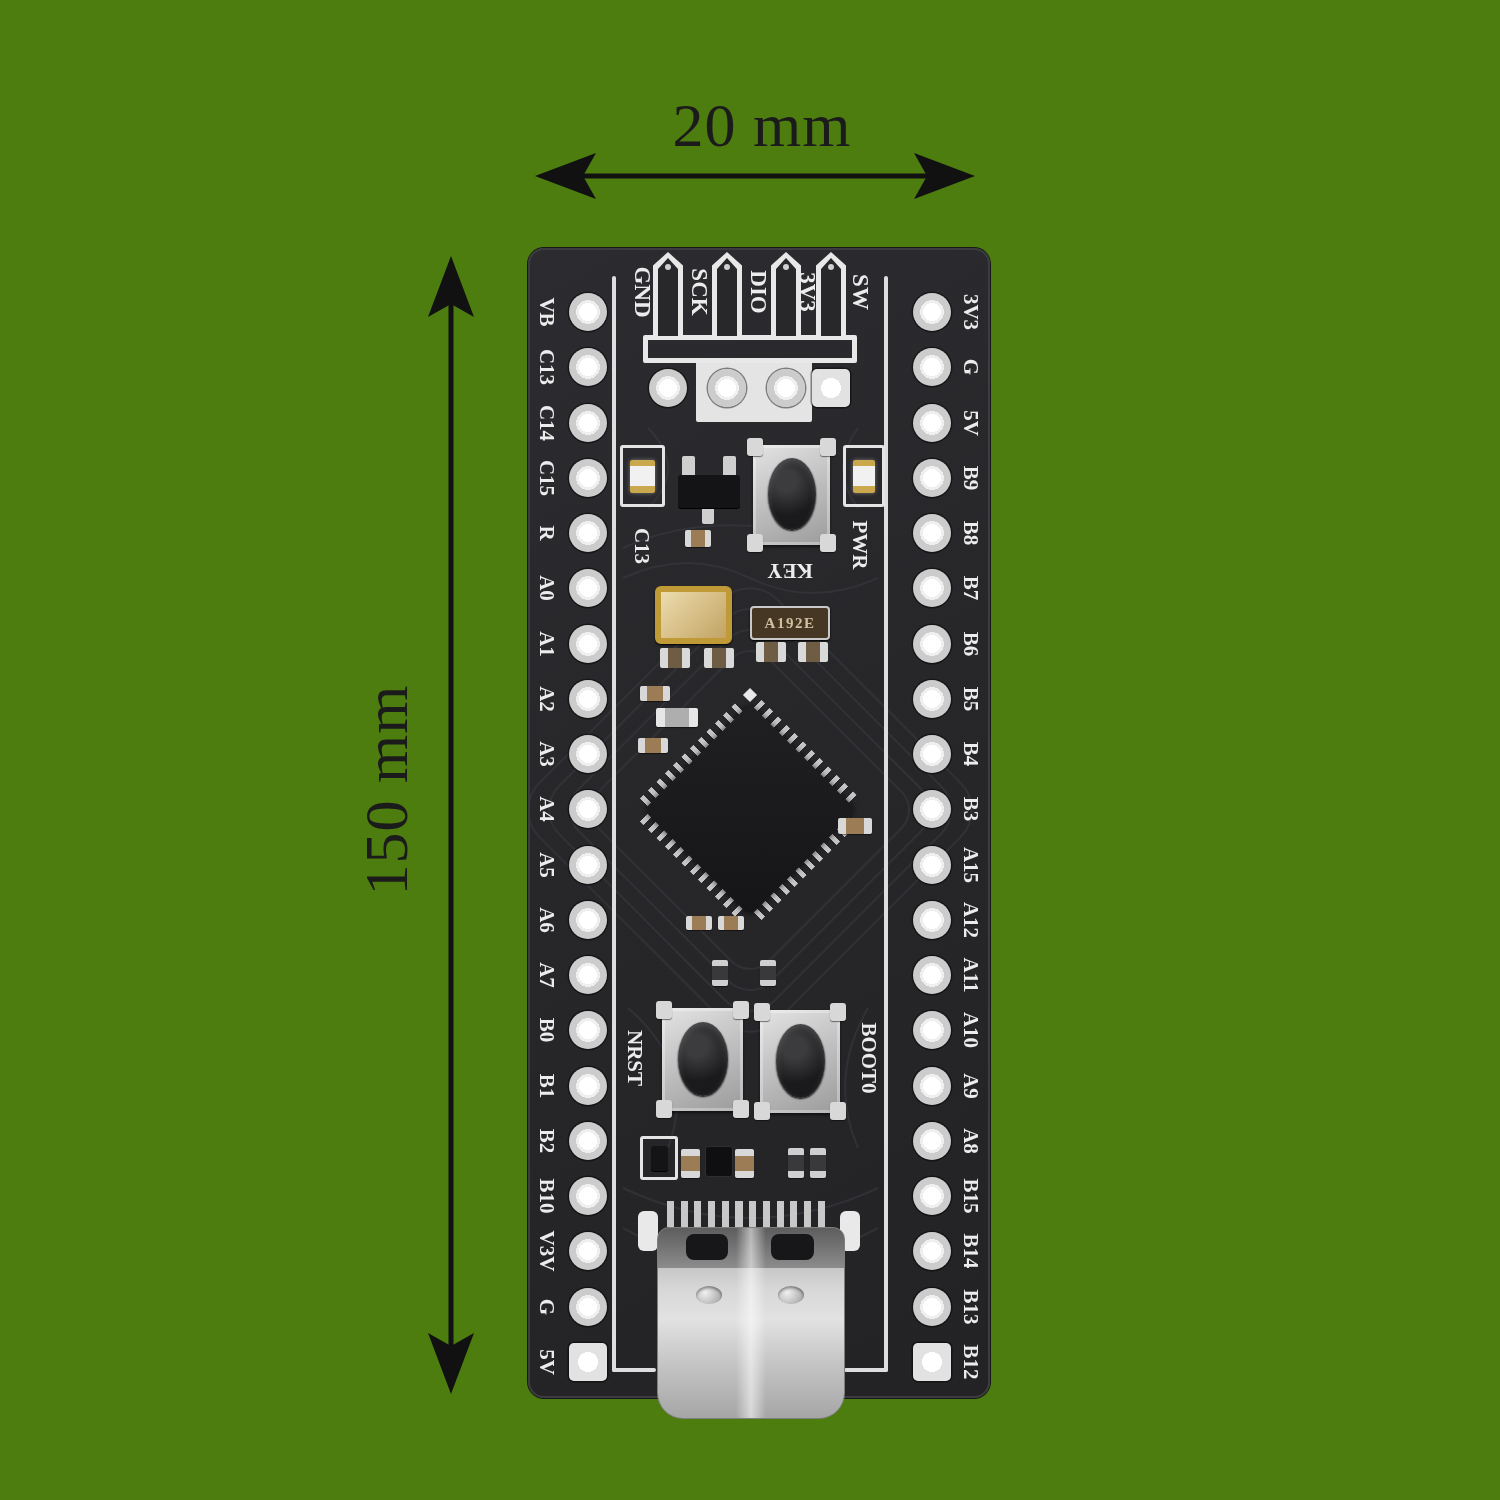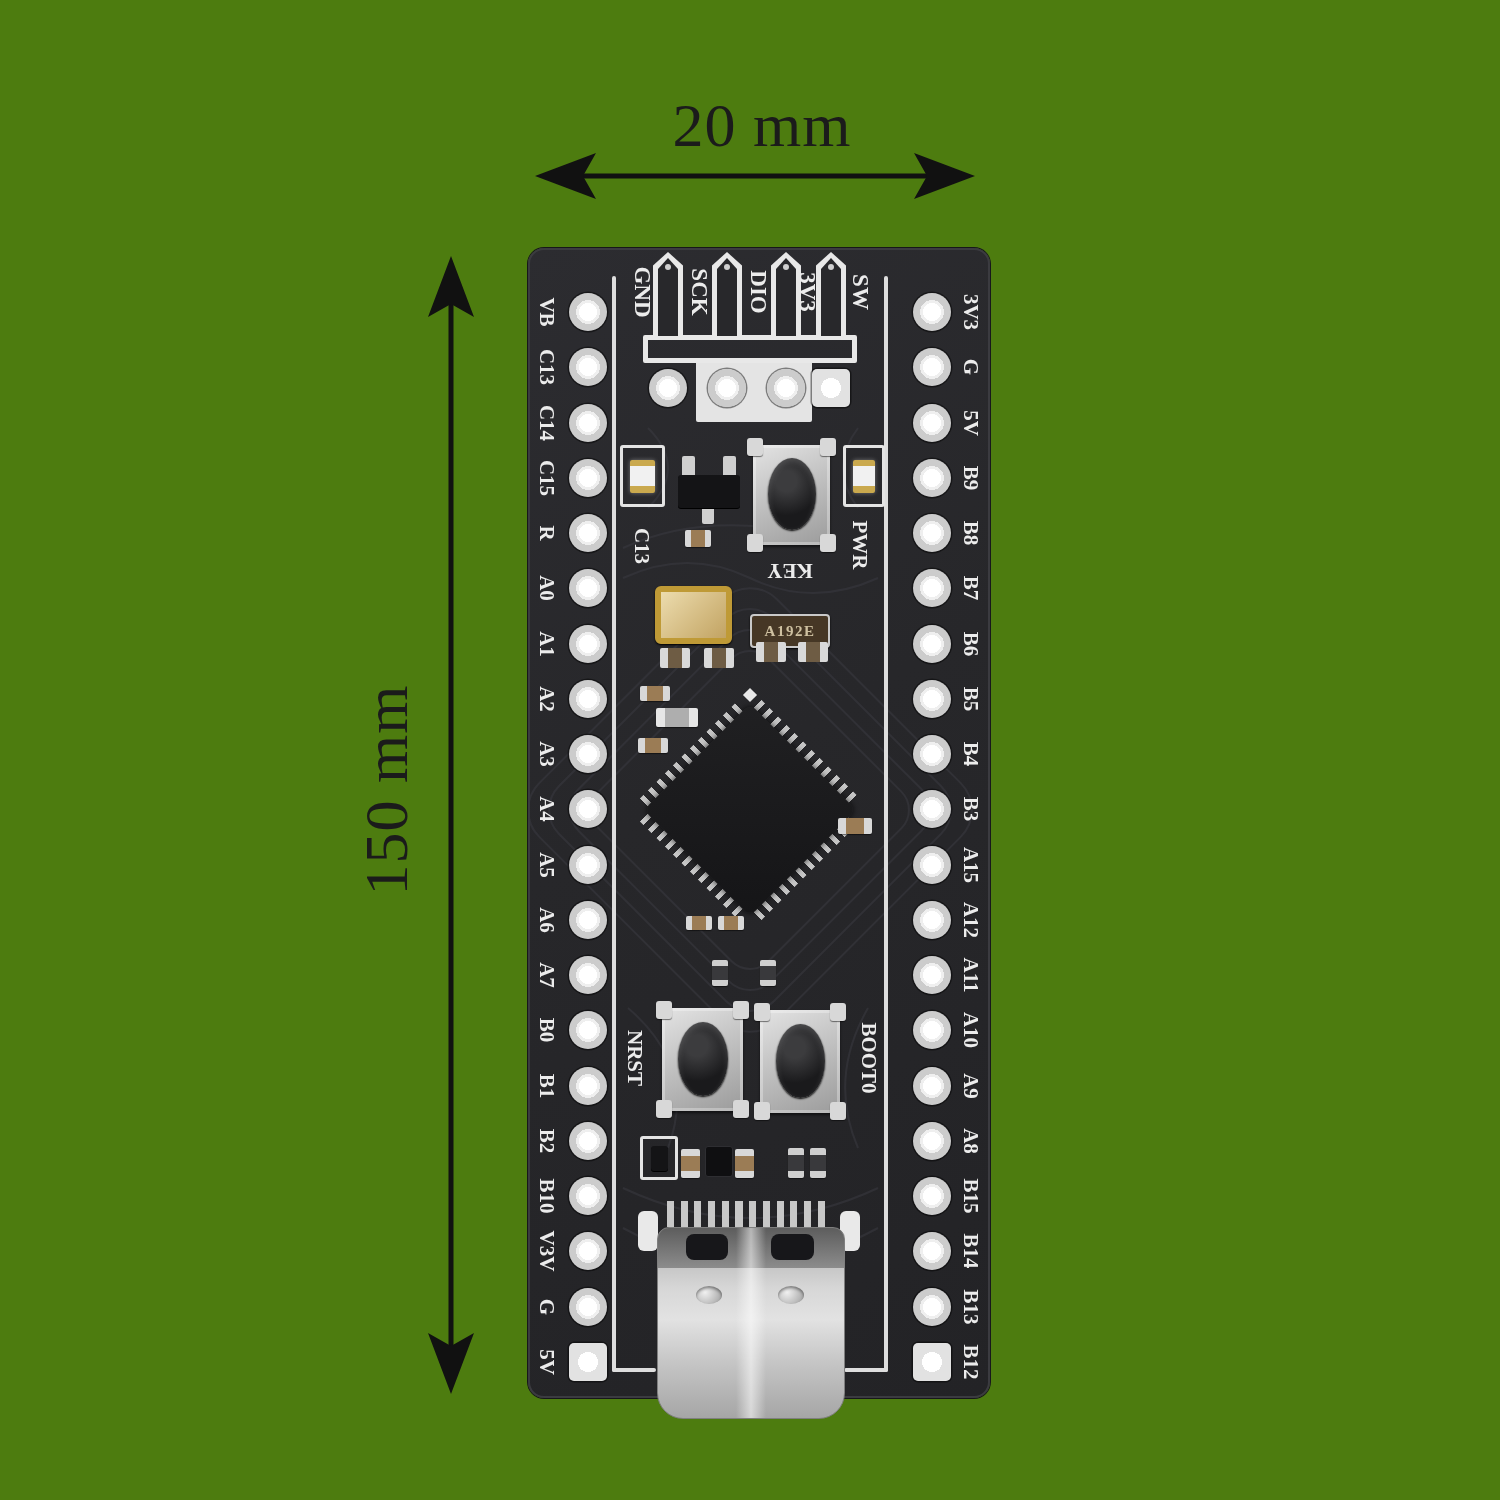--- a/index.html
+++ b/index.html
@@ -183,21 +183,21 @@
       <div class="dome" style="left:15px;top:13px;width:48px;height:72px"></div>
     </div>
     <div class="vlabel r180" style="left:262px;top:322px">KEY</div>
 
     <div class="obox" style="left:315px;top:197px;width:42px;height:62px">
       <div class="chip-led" style="left:7px;top:12px;width:22px;height:33px"></div>
     </div>
     <div class="vlabel" style="left:331px;top:297px">PWR</div>
 
     <div class="xtal-big" style="left:127px;top:338px;width:77px;height:58px"></div>
-    <div class="xtal-sm" style="left:222px;top:366px;width:80px;height:34px">A192E</div>
+    <div class="xtal-sm" style="left:222px;top:358px;width:80px;height:34px">A192E</div>
     <div class="xcap" style="left:132px;top:400px"></div>
     <div class="xcap" style="left:176px;top:400px"></div>
     <div class="xcap" style="left:228px;top:394px"></div>
     <div class="xcap" style="left:270px;top:394px"></div>
 
     <div class="pin1" style="left:217px;top:442px"></div>
     <div class="mcu">
       <div class="pt"></div>
         <div class="pb"></div>
         <div class="pl"></div>

